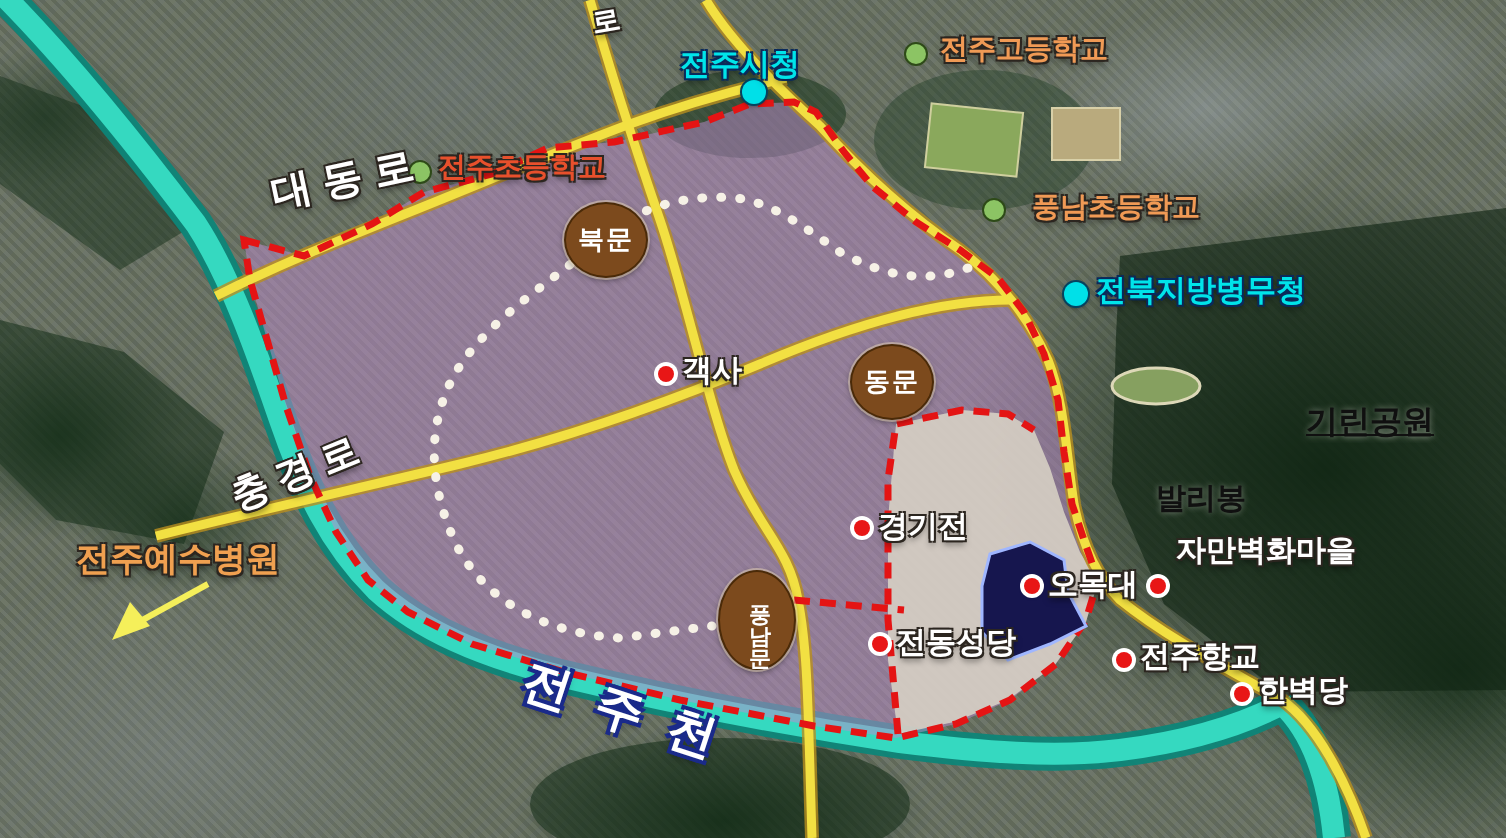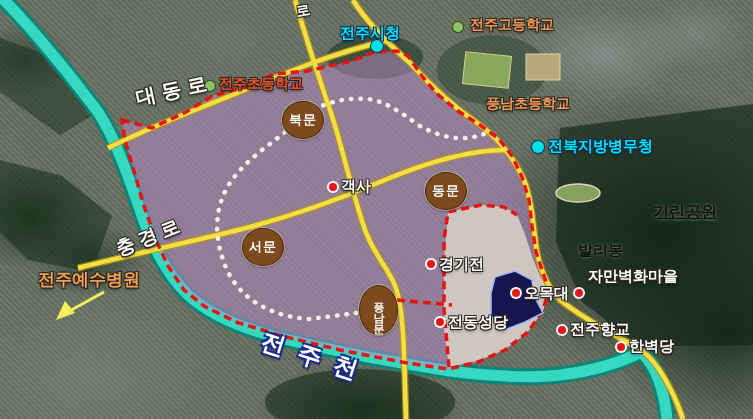--- a/index.html
+++ b/index.html
@@ -96,38 +96,35 @@
     <line x1="104" y1="292" x2="64" y2="314" stroke="#f5ef5a" stroke-width="3"></line>
     <polygon points="56,320 75,313 65,301" fill="#f5ef5a"></polygon>
   </svg>
 
   <div class="gate" style="left:282px;top:101px;width:40px;height:36px;">
       <span>북문</span>
     </div>
   <div class="gate" style="left:425px;top:172px;width:40px;height:36px;text-align:right;">
       <span>동문</span>
     </div>
-  <div class="gate" style="left:242px;top:228px;width:40px;height:36px;">
-      <span>서문</span>
-    </div>
   <div class="gate gate-v" style="left:359px;top:285px;width:37px;height:48px;">
       <span>풍남문</span>
     </div>
 
   <div class="dot dot-cyan" style="left:371px;top:40px;"></div>
   <div class="lbl c-cyan o-navy" style="left:340px;top:25px;">전주시청</div>
   <div class="dot dot-cyan" style="left:532px;top:141px;"></div>
   <div class="lbl c-cyan o-navy" style="left:548px;top:138px;">전북지방병무청</div>
 
   <div class="dot dot-green" style="left:205px;top:81px;"></div>
   <div class="lbl c-redorange o-dark" style="left:219px;top:76px;">전주초등학교</div>
   <div class="dot dot-green" style="left:453px;top:22px;"></div>
   <div class="lbl c-orange o-dark" style="left:470px;top:17px;">전주고등학교</div>
   <div class="dot dot-green" style="left:492px;top:100px;"></div>
-  <div class="lbl c-orange o-dark" style="left:486px;top:96px;">풍남초등학교</div>
+  <div class="lbl c-orange o-dark" style="left:516px;top:96px;">풍남초등학교</div>
 
   <div class="lbl o-dark" style="left:38px;top:271px;color:#f0a050;font-size:17px;">전주예수병원</div>
 
   <div class="dot dot-red" style="left:329px;top:183px;"></div>
   <div class="lbl c-white o-dark" style="left:341px;top:178px;">객사</div>
   <div class="dot dot-red" style="left:427px;top:260px;"></div>
   <div class="lbl c-white o-dark" style="left:439px;top:256px;">경기전</div>
   <div class="dot dot-red" style="left:512px;top:289px;"></div>
   <div class="lbl c-white o-dark" style="left:524px;top:285px;">오목대</div>
   <div class="dot dot-red" style="left:575px;top:289px;"></div>

